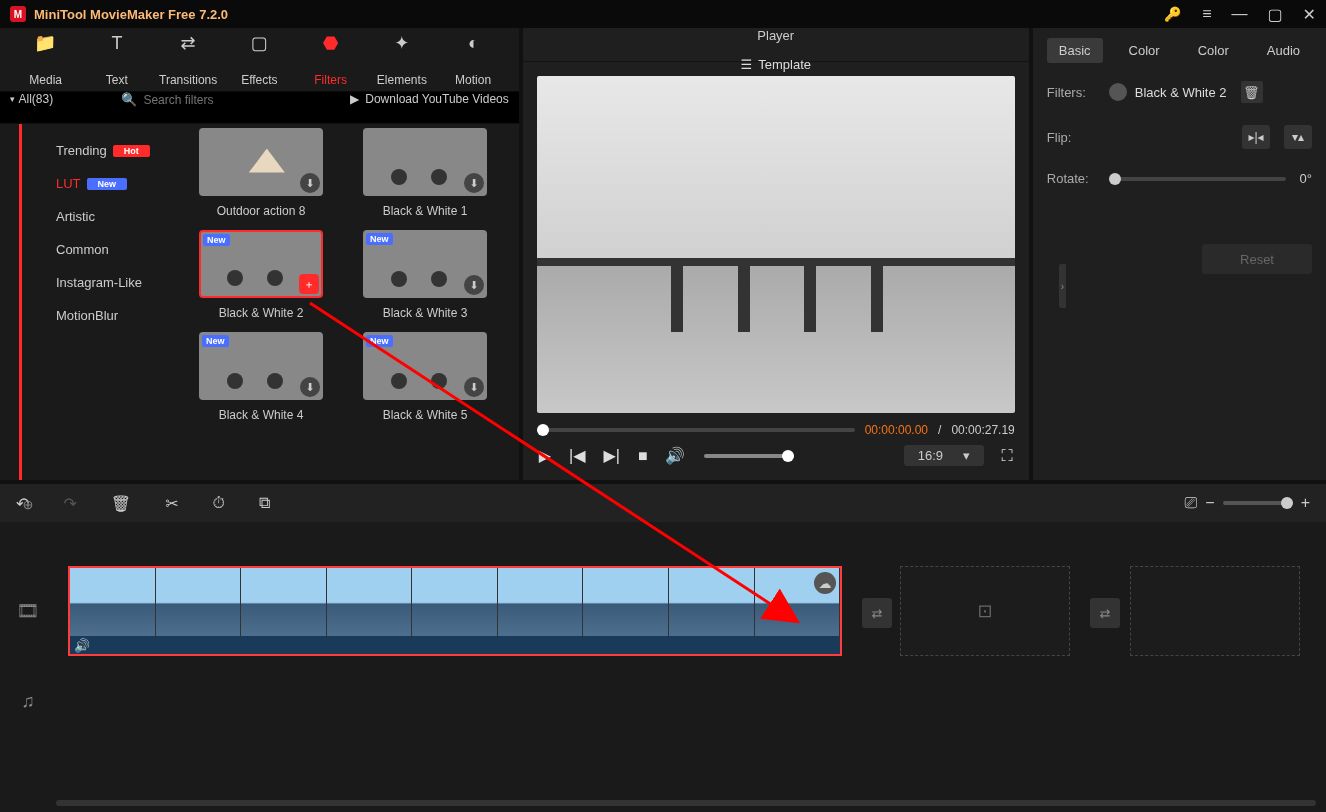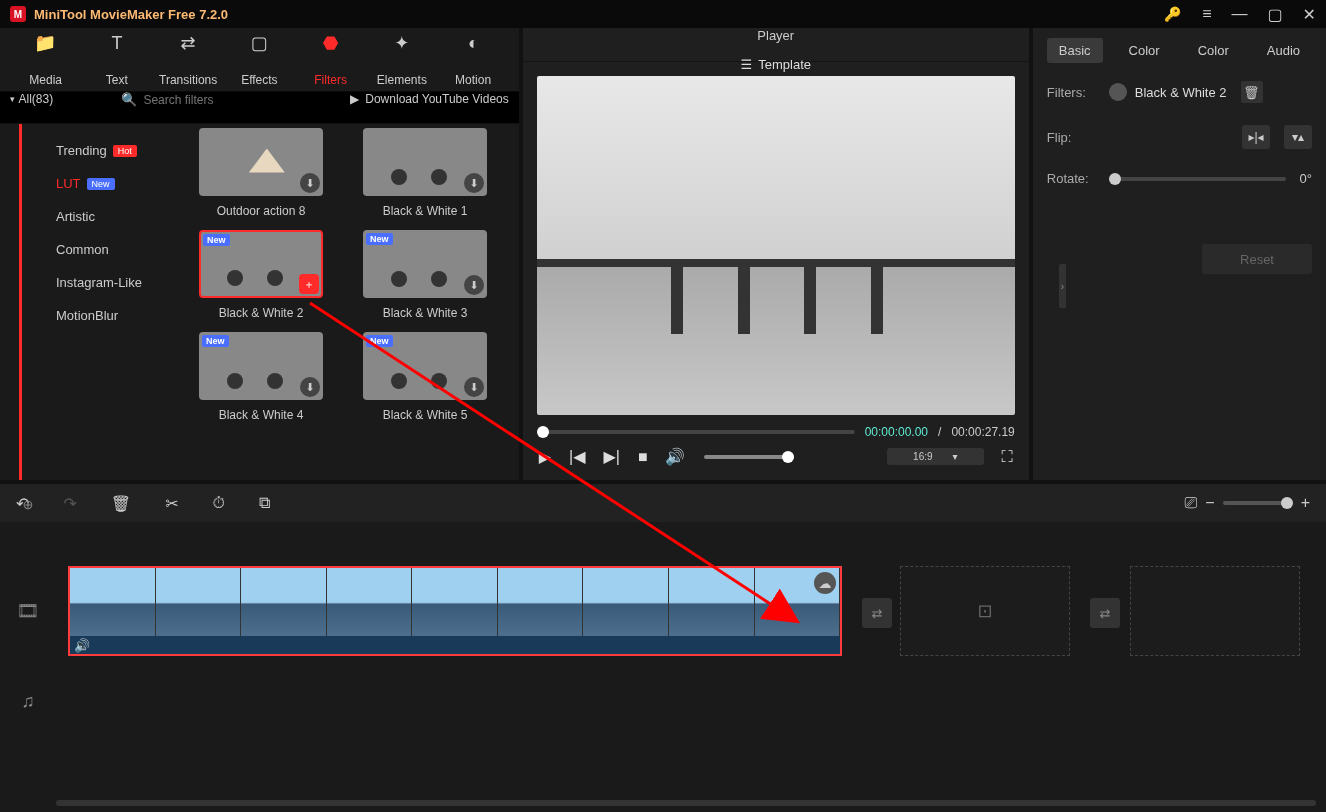--- a/index.html
+++ b/index.html
@@ -28,21 +28,21 @@
 .subbar .all { font-size: 12px; color:#ccc; cursor:pointer; display:flex; align-items:center; gap:4px;}
 .subbar .all:before { content:"▾"; font-size:9px;}
 .subbar .search { flex:1; display:flex; align-items:center; gap:6px; color:#888; margin-left:56px;}
 .subbar .search input { background:transparent; border:none; color:#888; outline:none; font-size:12px; width:120px;}
 .subbar .dl-link { font-size: 12px; color:#ccc; cursor:pointer; display:flex; align-items:center; gap:6px;}
 
 .left-body { flex:1; display:flex; overflow:hidden; }
 .categories { width:150px; padding: 10px 0; background:#1a1a1a; border-left:3px solid #ff2b2b; margin-left:19px;}
 .categories .cat { padding:9px 20px 9px 34px; font-size:13px; cursor:pointer; display:flex; align-items:center; gap:6px;}
 .categories .cat.active { color:#ff2b2b; }
-.badge { font-size:9px; padding:1px 5px; border-radius:2px; color:#fff; font-weight:normal;}
+.badge { font-size:9px; padding:1px 11px; border-radius:2px; color:#fff; font-weight:bold;}
 .badge.hot { background:#ff2b2b; }
 .badge.new { background:#4a6fff; }
 
 .filter-grid { flex:1; padding:4px 10px 10px 30px; overflow-y:auto; }
 .filter-row { display:flex; gap:40px; margin-bottom:12px;}
 .filter-item { width:124px; cursor:pointer;}
 .filter-item .thumb { width:124px; height:68px; border-radius:4px; background:#888; position:relative; overflow:hidden; border:1px solid transparent;}
 .filter-item.selected .thumb { border:2px solid #ff2b2b; }
 .filter-item .thumb .newb { position:absolute; top:2px; left:2px; background:#4a6fff; color:#fff; font-size:9px; padding:1px 4px; border-radius:2px; font-weight:bold;}
 .filter-item .thumb .dl { position:absolute; bottom:2px; right:2px; width:20px; height:20px; background:#444; border-radius:50%; display:flex; align-items:center; justify-content:center; color:#ccc; font-size:11px;}
@@ -60,27 +60,27 @@
 .player-header { height:34px; display:flex; align-items:center; padding:0 14px; gap:14px; border-bottom:1px solid #141414;flex-direction:column;}
 .player-header .ptitle { flex:1; font-size:13px; color:#ccc;}
 .player-header .hbtn { display:flex; align-items:center; gap:6px; cursor:pointer; font-size:13px; color:#ddd;}
 .player-body { flex:1; padding:14px; display:flex; flex-direction:column;}
 .preview { flex:1; background:linear-gradient(to bottom, #e8e8e8 0%, #d0d0d0 55%, #888 55%, #aaa 56%, #c8c8c8 100%); border-radius:2px; position:relative;}
 .preview .bridge { position:absolute; left:0; right:0; top:54%; height:8px; background:#333;}
 .preview .pillar { position:absolute; top:56%; width:12px; height:20%; background:#333;}
 .seekbar { display:flex; align-items:center; gap:10px; margin-top:10px; font-size:12px;}
 .seekbar .track { flex:1; height:4px; background:#444; border-radius:2px; position:relative;}
 .seekbar .thumb-dot { width:12px; height:12px; background:#fff; border-radius:50%; position:absolute; left:0; top:-4px;}
-.seekbar .time-cur { color:#5eead4;}
+.seekbar .time-cur { color:#f97316;}
 .controls { display:flex; align-items:center; gap:18px; margin-top:8px; padding:0 2px;}
 .controls .cbtn { cursor:pointer; color:#ddd; font-size:16px;}
 .controls .vol-track { width:90px; height:4px; background:#888; border-radius:2px; position:relative;}
 .controls .vol-track .dot{ width:12px; height:12px; background:#fff; border-radius:50%; position:absolute; right:0; top:-4px;}
 .controls .spacer { flex:1;}
-.controls .ratio { background:#333; padding:3px 26px; border-radius:3px; display:flex; align-items:center; gap:20px; font-size:10px; cursor:pointer;}
+.controls .ratio { background:#333; padding:3px 14px; border-radius:3px; display:flex; align-items:center; gap:20px; font-size:13px; cursor:pointer;}
 
 
 .prop-panel { flex:1; background:#1f1f1f; display:flex; flex-direction:column;}
 .prop-header { height:34px; display:flex; align-items:center; padding:0 14px; font-size:13px; border-bottom:1px solid #141414;}
 .prop-tabs { display:flex; gap:14px; padding:10px 14px 0 14px; font-size:13px;}
 .prop-tabs .ptab { padding:5px 12px; cursor:pointer; border-radius:3px;}
 .prop-tabs .ptab.active { background:#3a3a3a;}
 .prop-body { padding:18px 14px; display:flex; flex-direction:column; gap:22px; font-size:13px;}
 .prop-row { display:flex; align-items:center; gap:14px;}
 .prop-row .plabel { width:48px; color:#aaa;}

